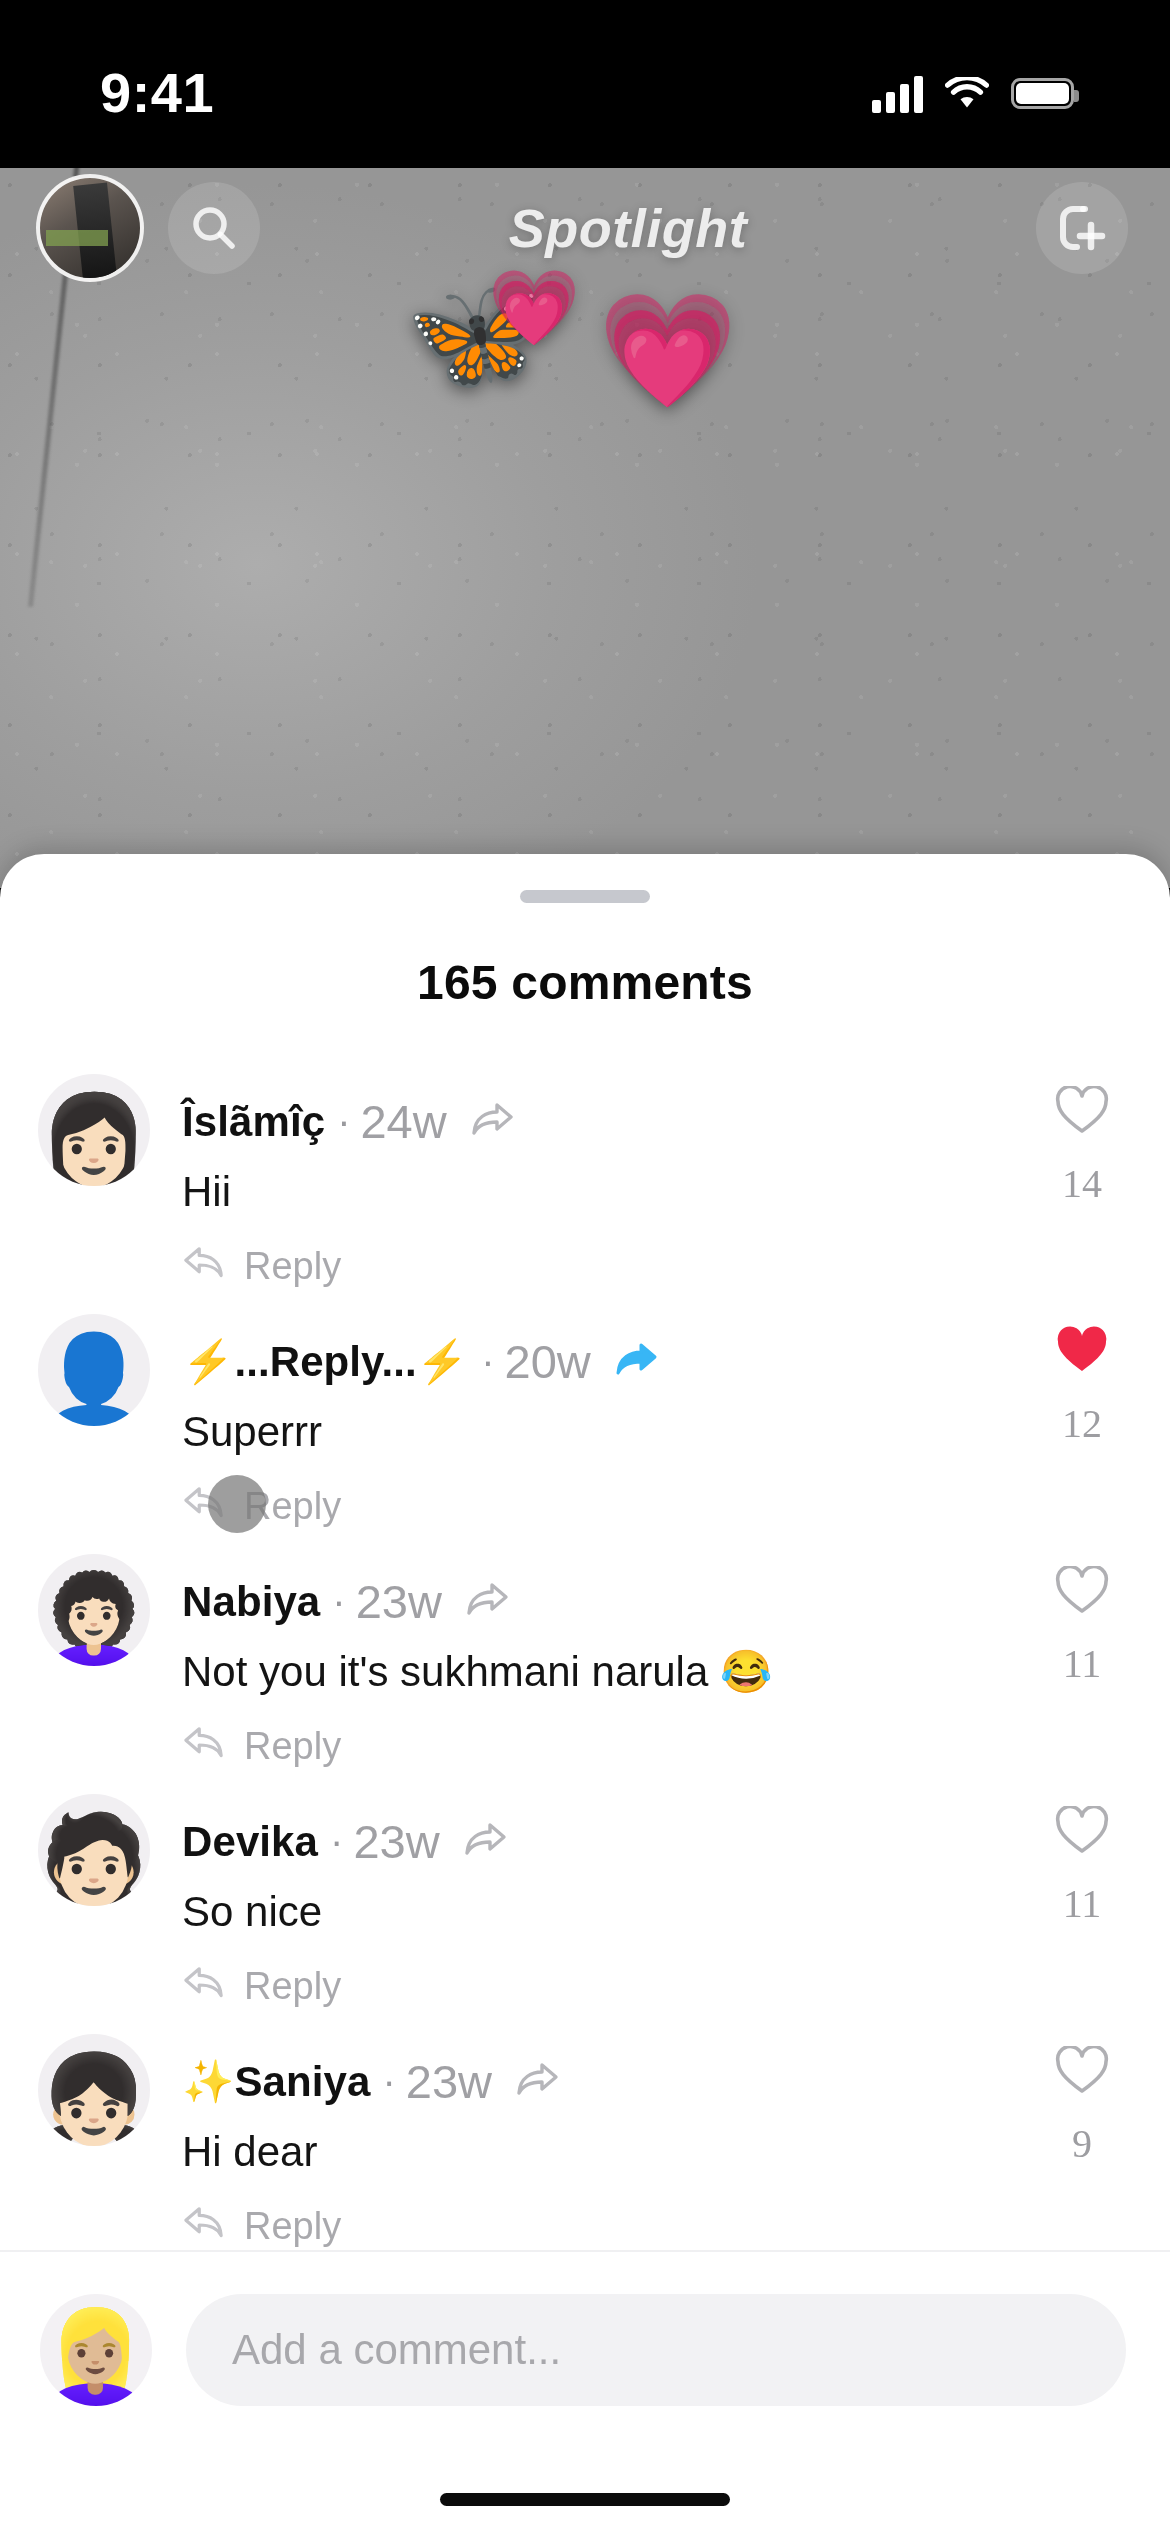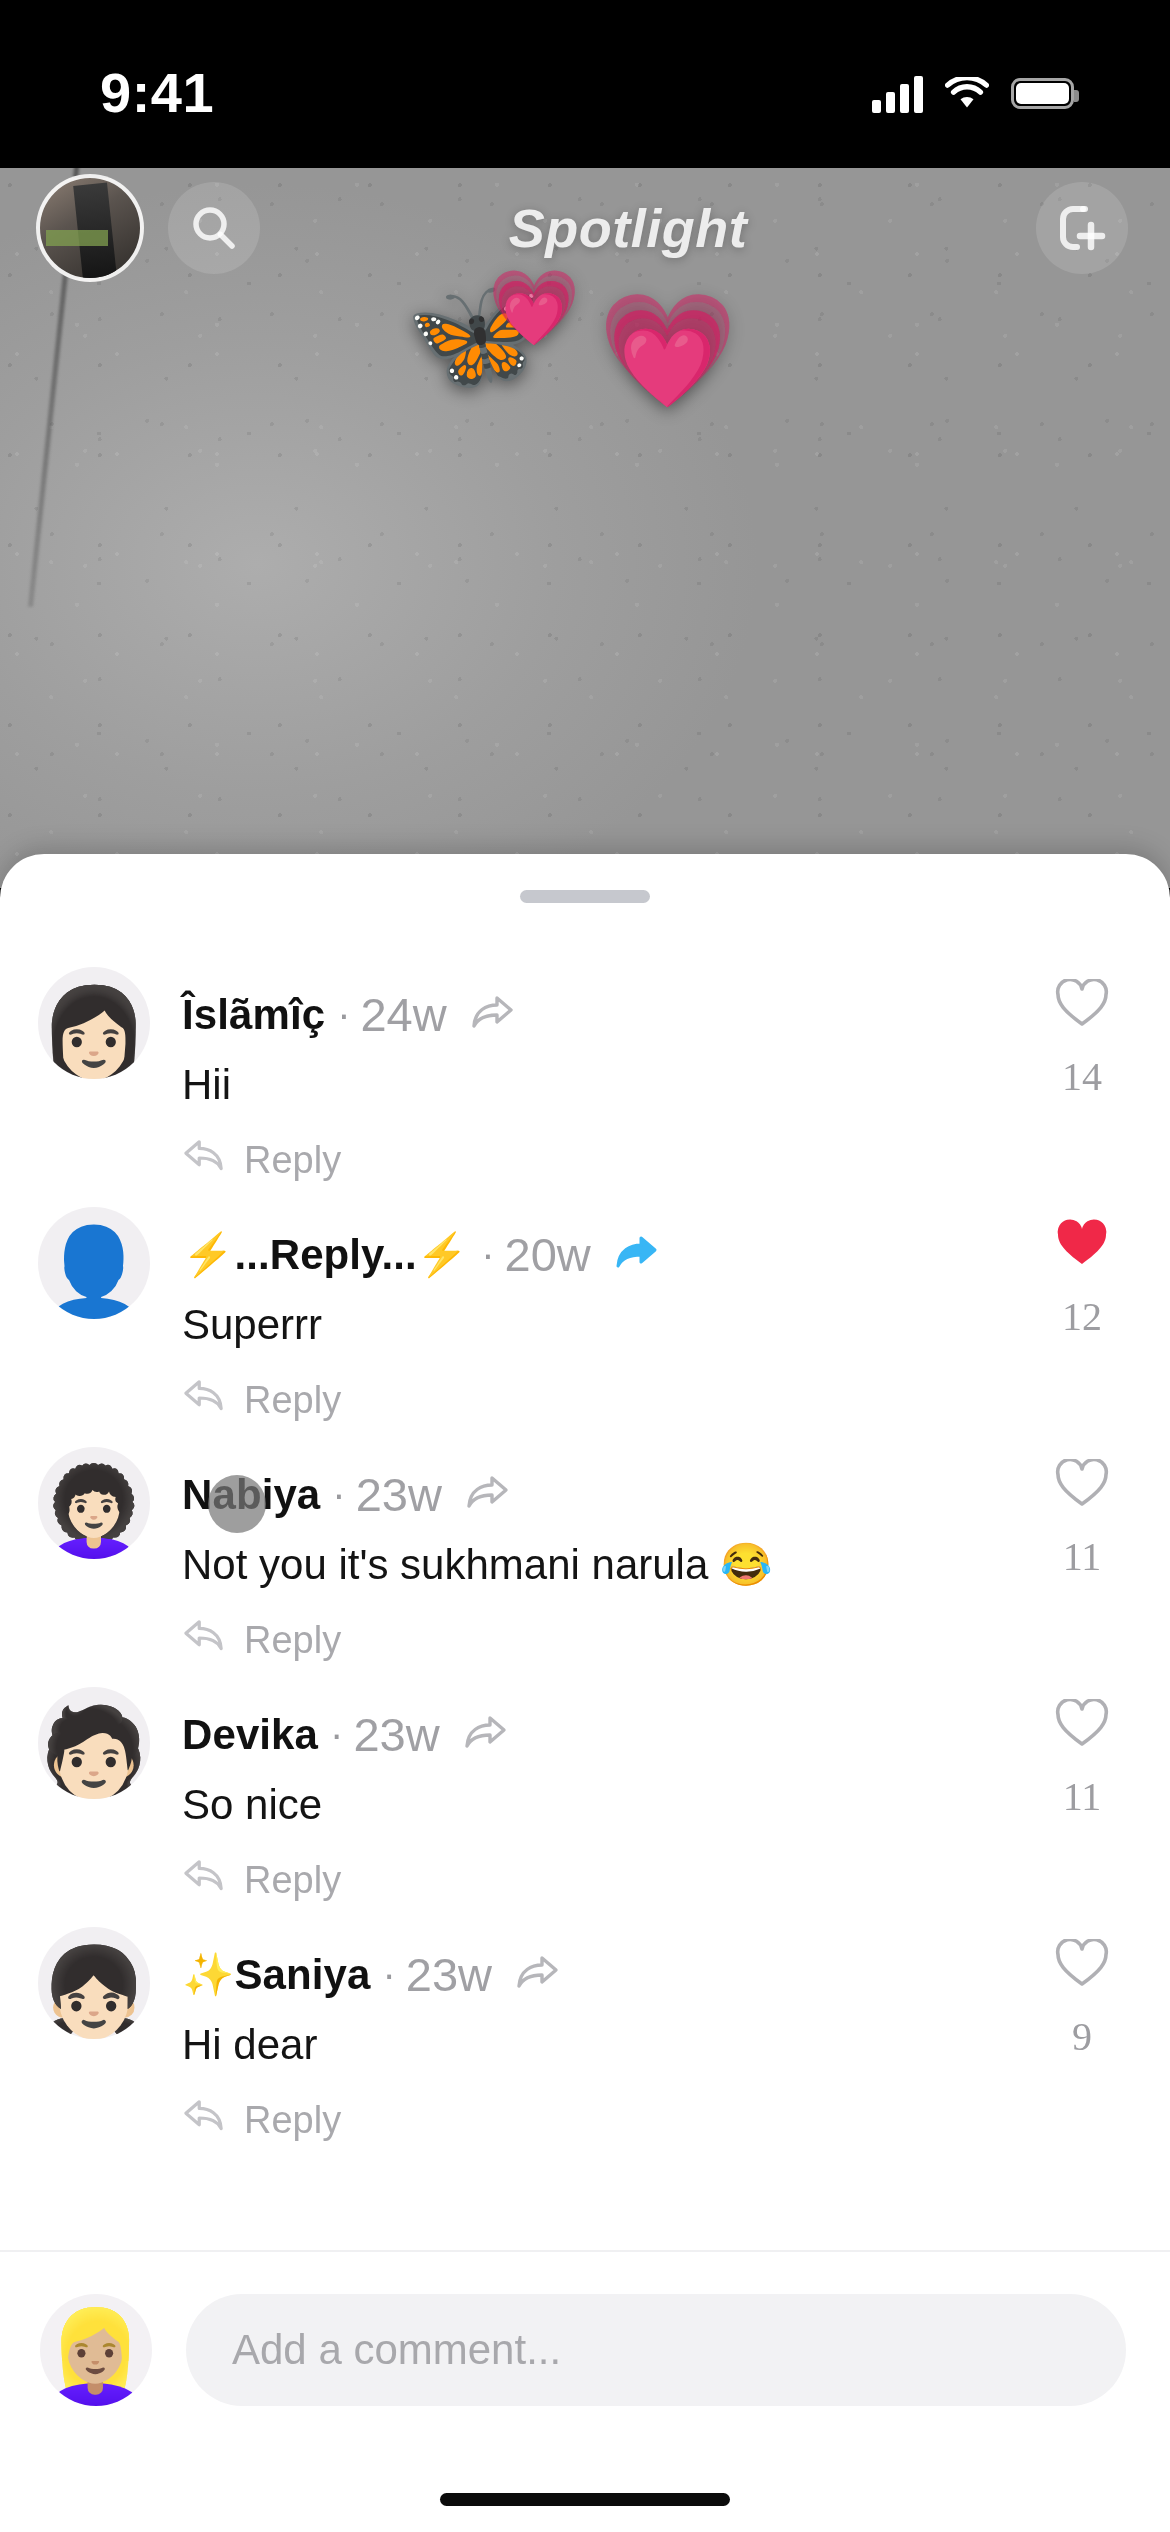--- a/index.html
+++ b/index.html
@@ -180,21 +180,21 @@
     letter-spacing:.1px;
   }
   .c-dot{ color:#9a9a9e; font-size:40px; margin:0 10px 0 12px; }
   .c-time{ color:#a0a0a4; font-size:47px; font-weight:400; }
   .c-shareicon{ margin-left:22px; display:inline-flex; align-items:center; }
   .c-text{
     font-size:42px; color:#141414; margin-top:18px;
     line-height:1.2; white-space:nowrap;
   }
   .c-reply{
-    display:flex; align-items:center; gap:18px;
+    display:flex; align-items:flex-start; gap:18px;
     margin-top:28px;
   }
   .c-reply-label{ color:#a9a9ad; font-size:38px; }
   .c-likes{
     flex:0 0 auto; width:96px;
     display:flex; flex-direction:column; align-items:center;
     padding-top:26px;
     font-family:Liberation Serif, serif;
   }
   .c-like-count{ font-size:40px; color:#9d9da1; margin-top:20px; }
@@ -289,20 +289,21 @@
         <path d="M30 10 H20 A10 10 0 0 0 10 20 V38 A10 10 0 0 0 20 48 H24" stroke="rgba(255,255,255,.82)" stroke-width="6" fill="none" stroke-linecap="round" stroke-linejoin="round"></path>
         <path d="M30 10 H32" stroke="rgba(255,255,255,.82)" stroke-width="6" fill="none" stroke-linecap="round"></path>
         <line x1="38" y1="26" x2="38" y2="48" stroke="rgba(255,255,255,.82)" stroke-width="6.5" stroke-linecap="round"></line>
         <line x1="27" y1="37" x2="49" y2="37" stroke="rgba(255,255,255,.82)" stroke-width="6.5" stroke-linecap="round"></line>
       </svg>
     </div>
   </div>
 
   <div class="sheet">
     <div class="grabber"></div>
+    <div class="sheet-title">165 comments</div>
 
     <div class="comment-list">
 
       <div class="comment">
         <div class="c-avatar">👩🏻</div>
         <div class="c-body">
           <div class="c-meta">
             <span class="c-name">Îslãmîç</span>
             <span class="c-dot">·</span>
             <span class="c-time">24w</span>

